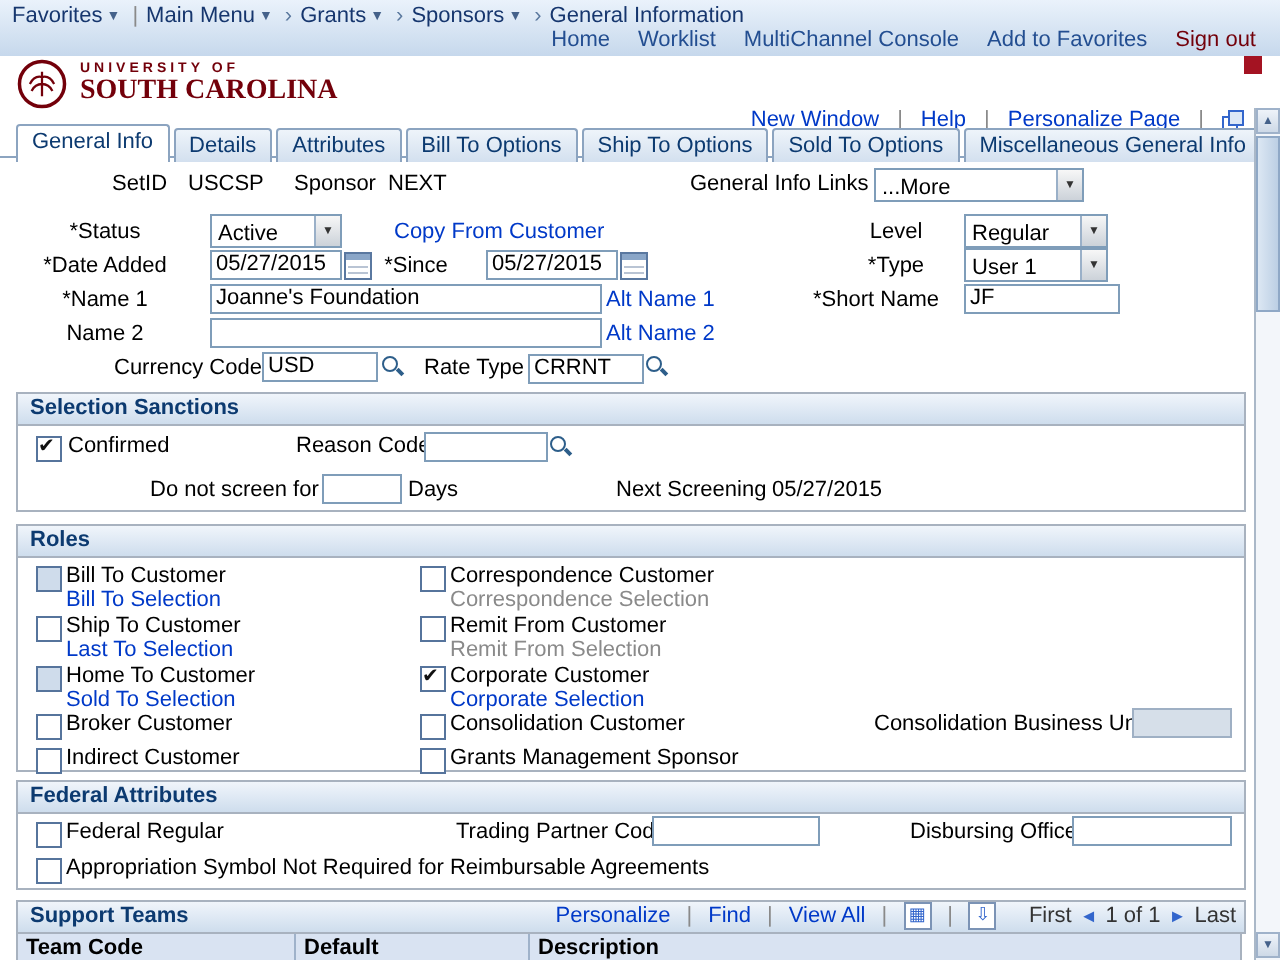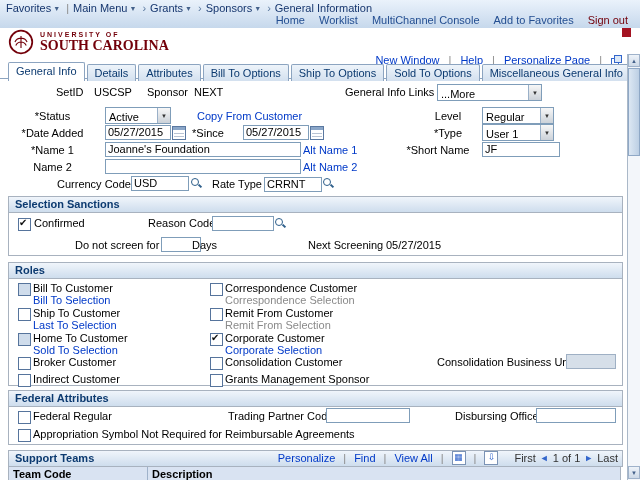--- a/index.html
+++ b/index.html
@@ -171,21 +171,21 @@
 <div class="gb" style="left:8px;top:196px;width:613px;height:58px">
   <div class="gbh">Selection Sanctions</div>
 </div>
 <span class="cb checked" style="left:18px;top:218px"></span>
 <span class="abs" style="left:34px;top:217px">Confirmed</span>
 <span class="abs" style="left:148px;top:217px">Reason Code</span>
 <div class="input" style="left:212px;top:216px;width:56px"></div>
 <span class="mag" style="left:274px;top:217px"></span>
 <span class="abs" style="left:75px;top:239px">Do not screen for</span>
 <div class="input" style="left:161px;top:237px;width:34px"></div>
-<span class="abs b" style="left:192px;top:239px">Days</span>
+<span class="abs b" style="left:204px;top:239px">Days</span>
 <span class="abs b" style="left:308px;top:239px">Next Screening</span>
 <span class="abs" style="left:386px;top:239px">05/27/2015</span>
 
 <div class="gb" style="left:8px;top:262px;width:613px;height:122px">
   <div class="gbh">Roles</div>
 </div>
 
 <span class="cb dis" style="left:18px;top:283px"></span>
 <span class="abs" style="left:33px;top:282px">Bill To Customer</span>
 <span class="abs link" style="left:33px;top:294px">Bill To Selection</span>
@@ -243,20 +243,21 @@
   <span class="gicon">⇩</span>
   <span style="width:8px"></span>
   <span style="color:#333">First</span>
   <span class="navarr">◄</span>
   <span style="color:#333">1 of 1</span>
   <span class="navarr">►</span>
   <span style="color:#333">Last</span>
 </div>
 <div class="hdrrow">
   <div style="width:130px">Team Code</div>
+  <div style="width:108px">Default</div>
   <div style="flex:1;border-right:none">Description</div>
 </div>
 
 <div class="sbar">
   <div class="sbtn" style="top:0">▲</div>
   <div class="sthumb" style="top:14px;height:88px"></div>
   <div class="sbtn" style="top:412px">▼</div>
 </div>
 
 </body></html>

